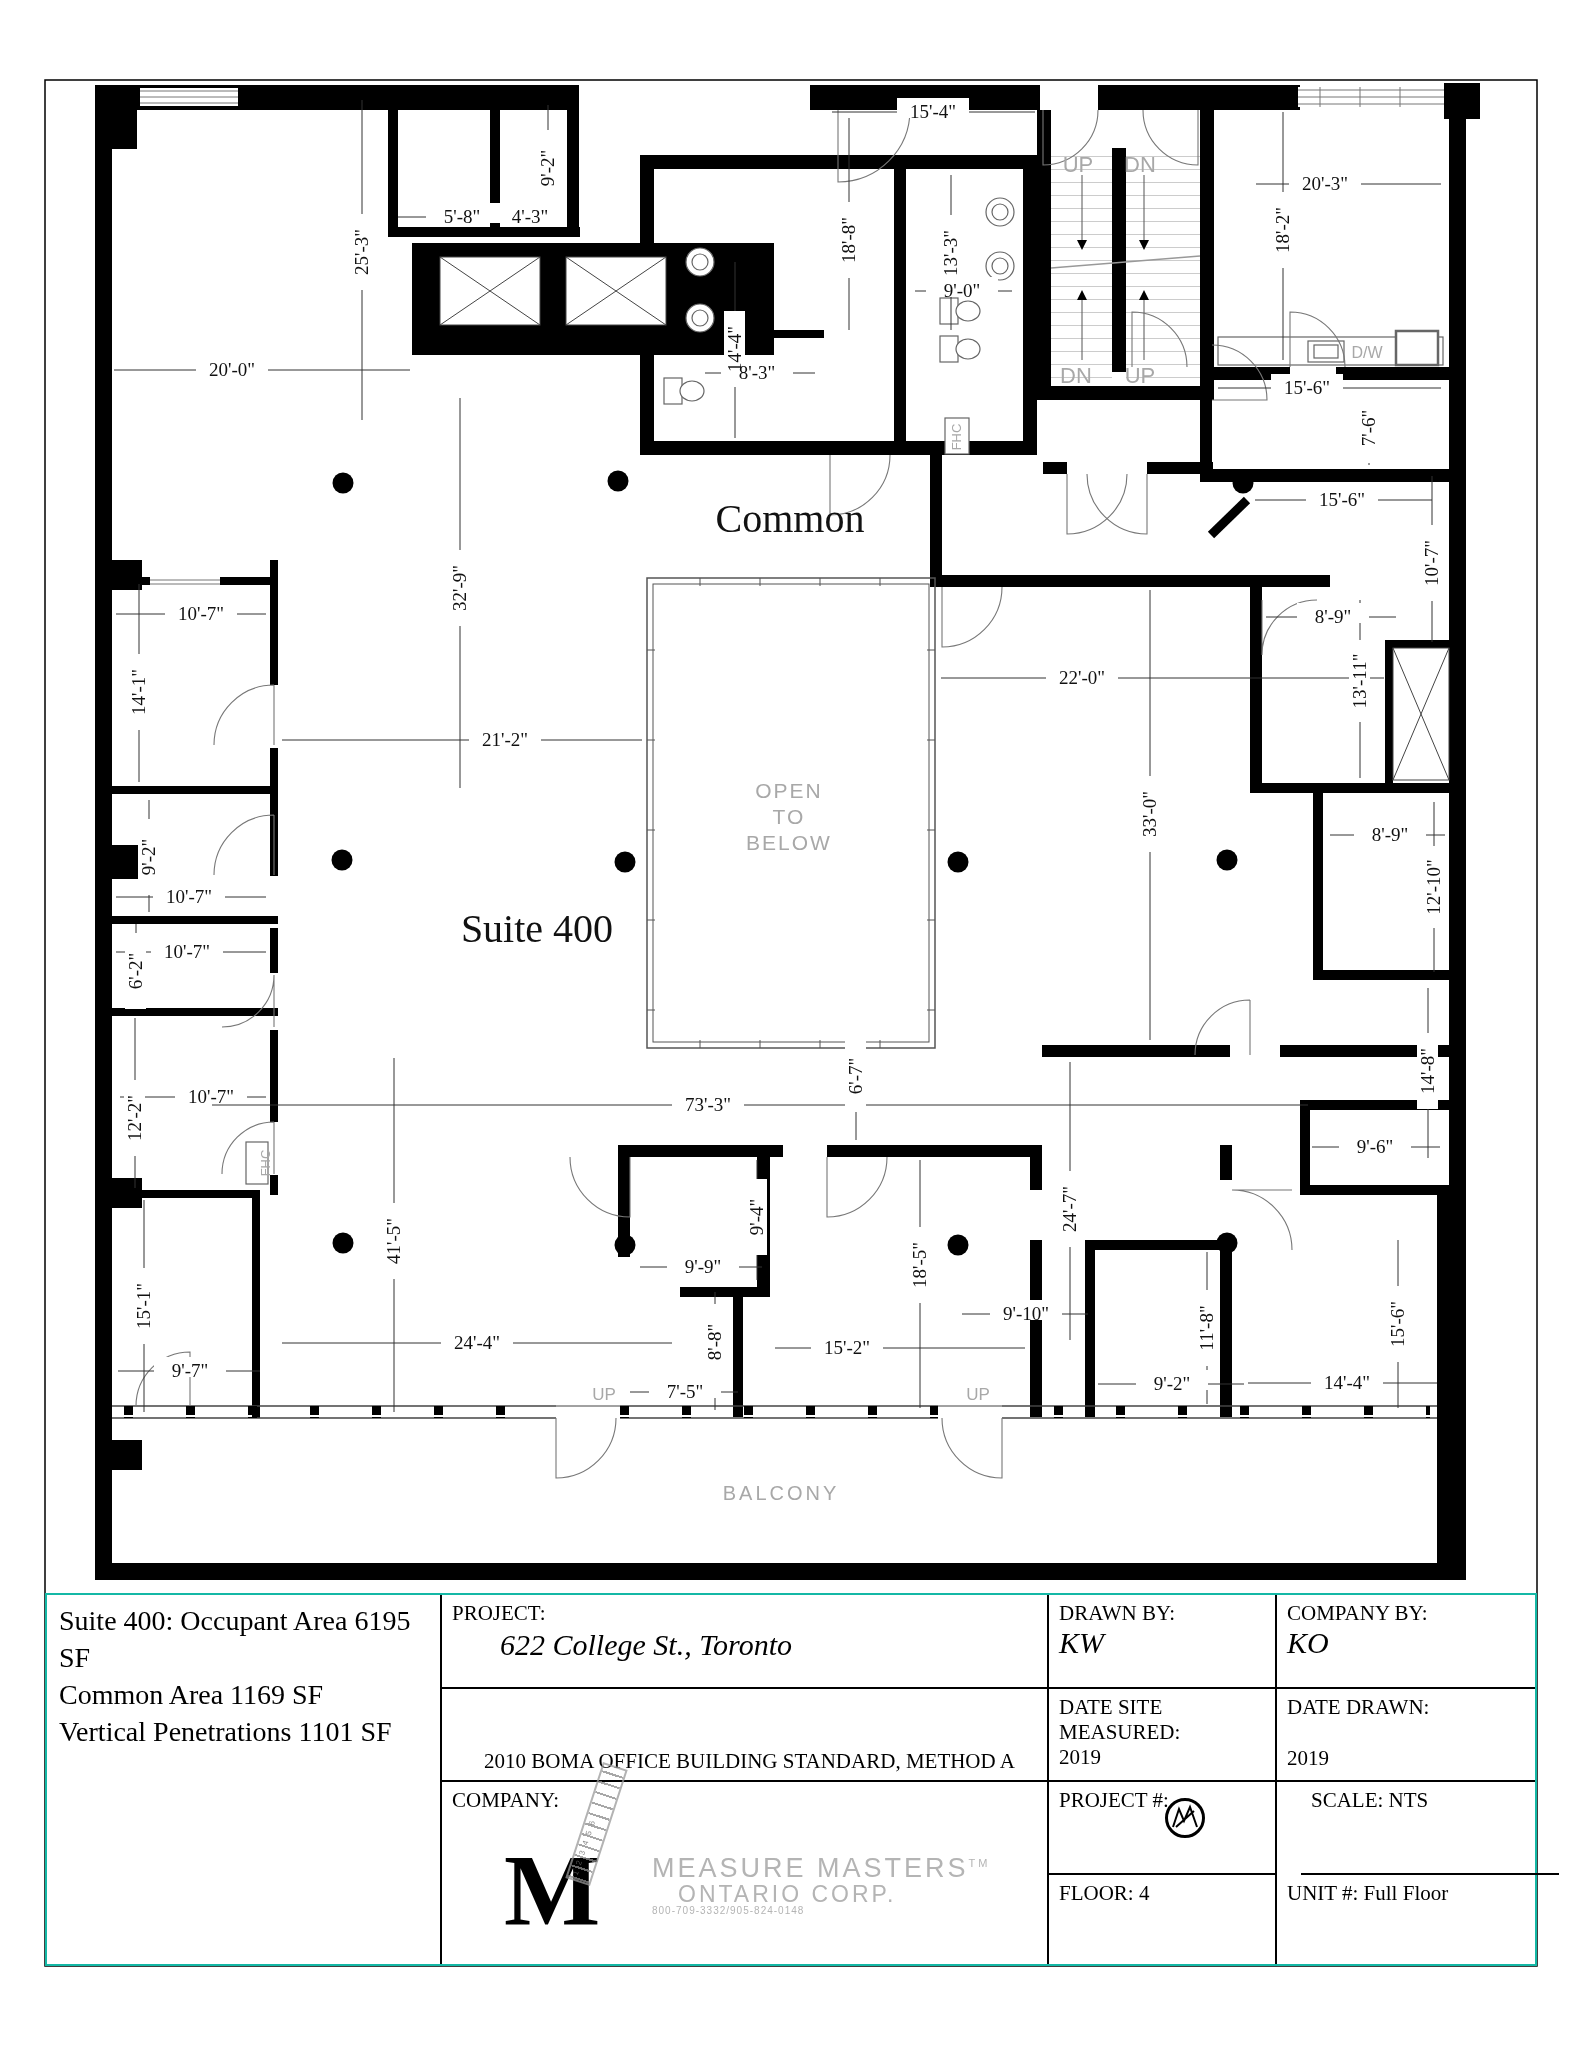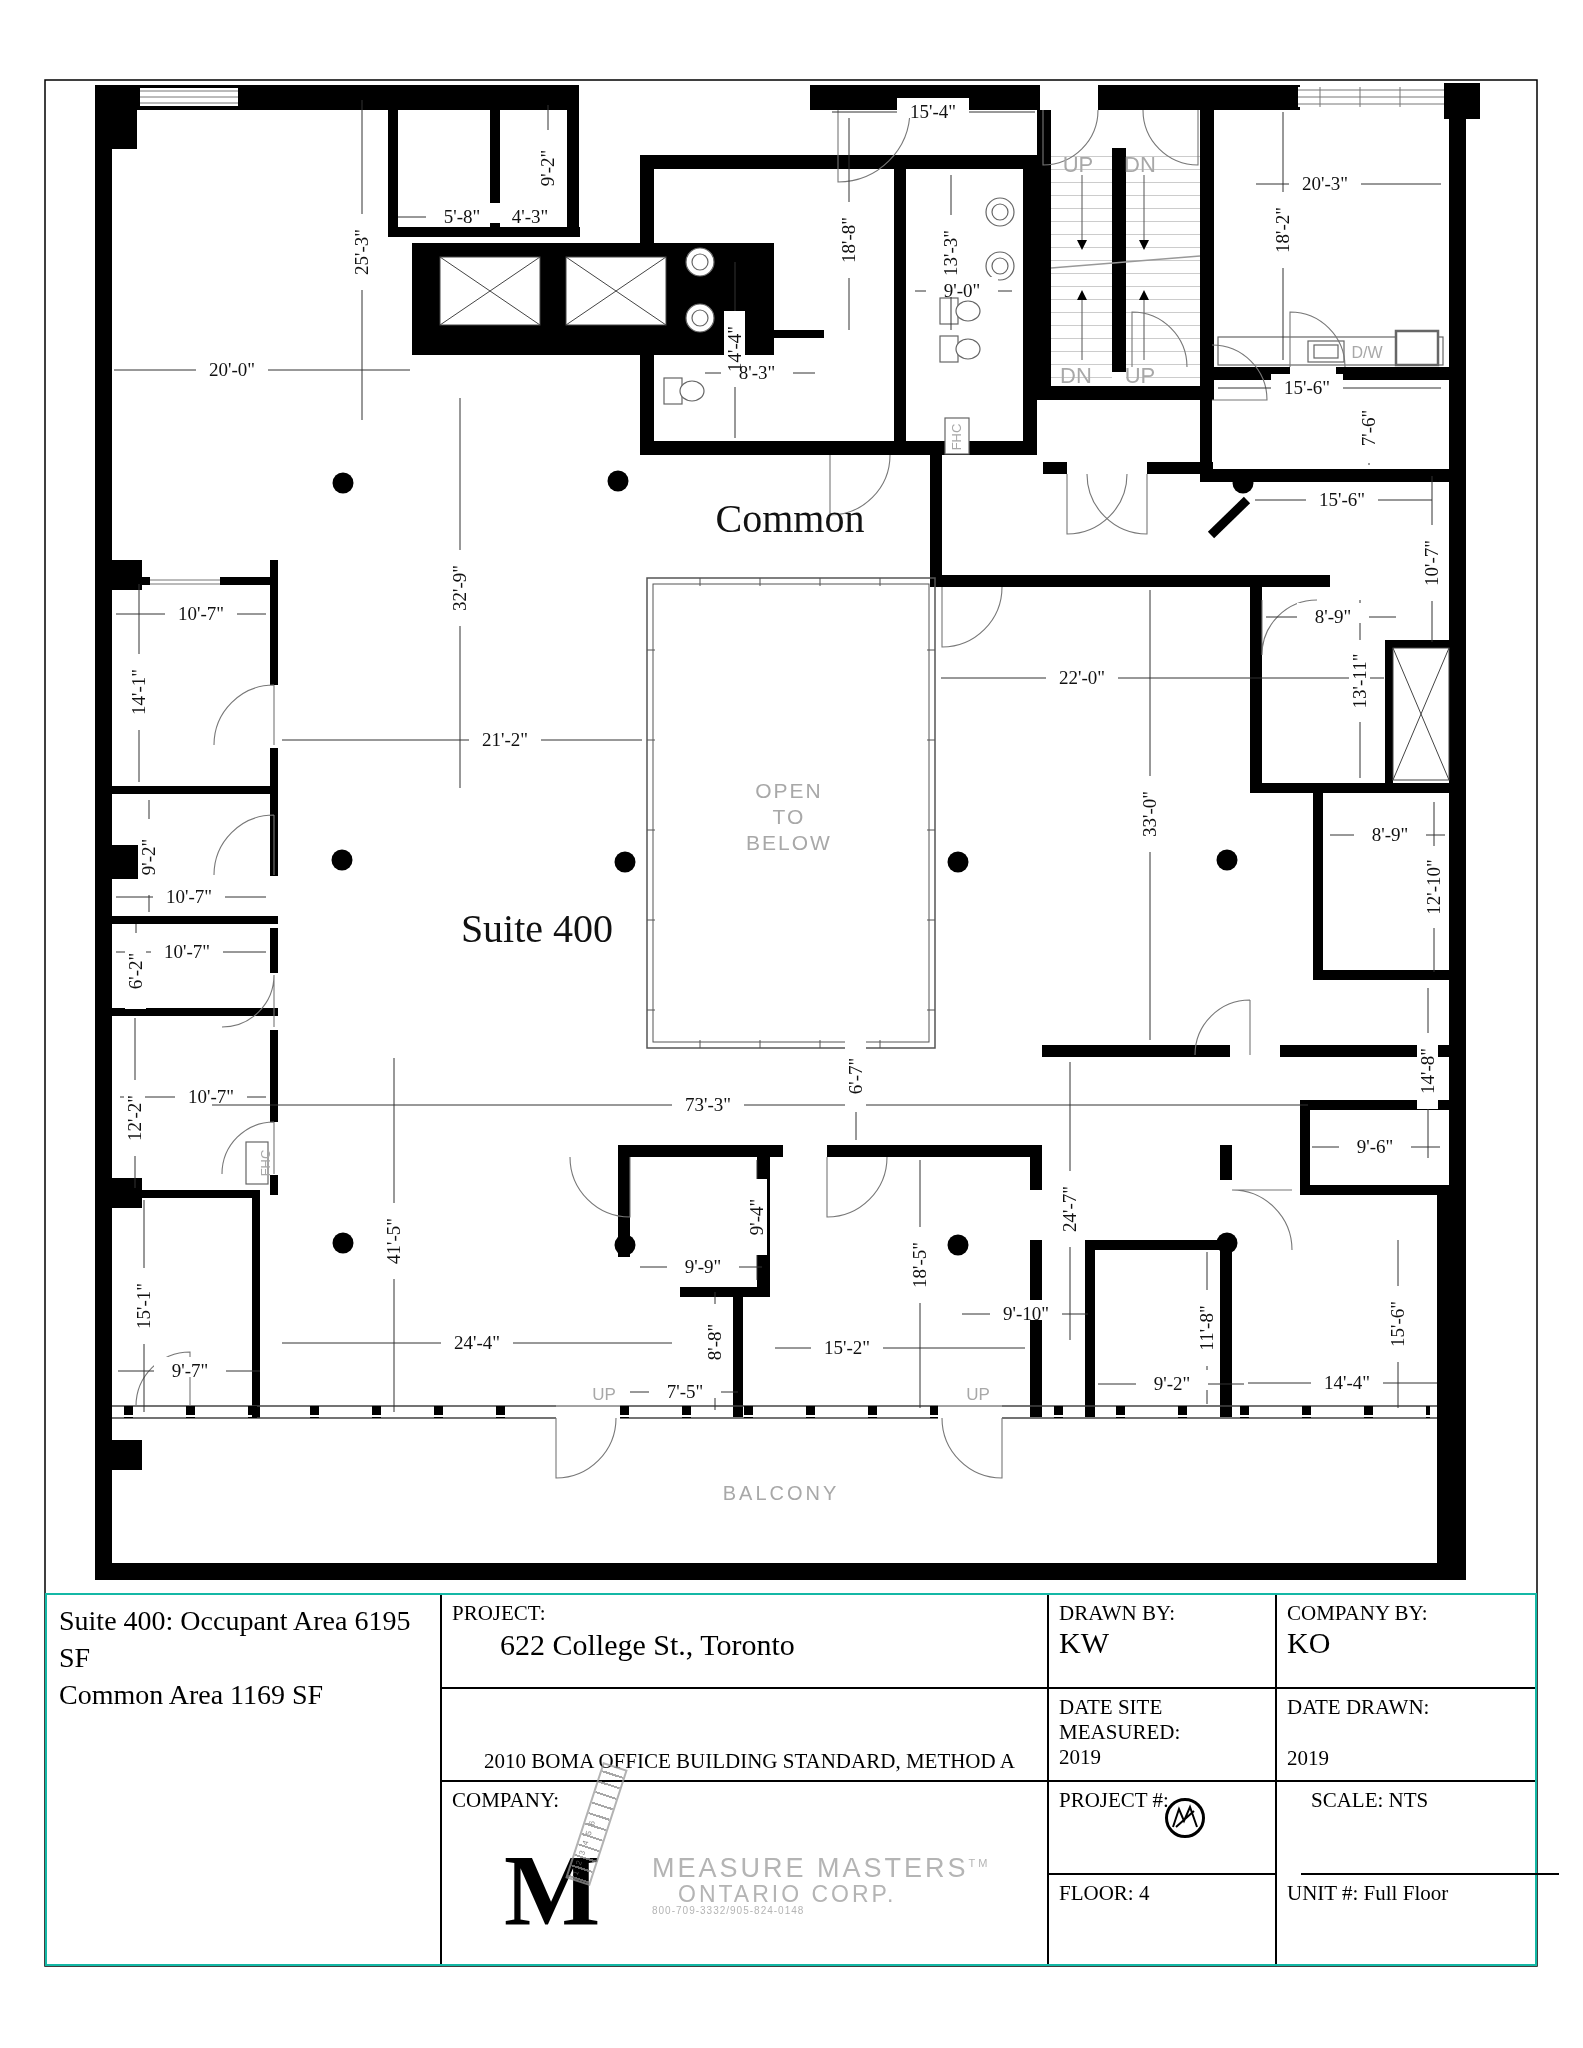--- a/index.html
+++ b/index.html
@@ -4,21 +4,21 @@
 <style>
   html,body{margin:0;padding:0;background:#fff;}
   #page{position:relative;width:1583px;height:2048px;background:#fff;overflow:hidden;
         font-family:"Liberation Serif",serif;}
   svg text{user-select:none;}
   .dim{font:19px "Liberation Serif",serif;fill:#111;text-anchor:middle;}
   .room{font:40px "Liberation Serif",serif;fill:#111;text-anchor:middle;}
   .gray{font-family:"Liberation Sans",sans-serif;fill:#a8a8a8;text-anchor:middle;}
   .tb{position:absolute;border:2px solid #14b8a6;box-sizing:border-box;background:#fff;}
   .tb .lbl{font-size:21px;color:#000;}
-  .tb .val{font-size:30px;}
+  .tb .val{font-size:30px;font-style:italic;}
   .cell{position:absolute;box-sizing:border-box;padding:6px 10px;}
   .rt{border-right:2px solid #000;}
   .bt{border-bottom:2px solid #000;}
   .leftcell{font-size:28px;line-height:1.32;padding:8px 12px;}
   .boma{display:flex;align-items:flex-end;justify-content:center;font-size:21px;text-align:center;padding-left:20px;}
   .logo-m{position:absolute;left:62px;top:58px;font:bold 102px "Liberation Serif",serif;color:#000;line-height:1;}
   .ruler{position:absolute;left:148px;top:78px;width:118px;height:22px;border:2px solid #9a9a9a;
          background:repeating-linear-gradient(90deg,#8a8a8a 0 2px,transparent 2px 11px);
          transform:rotate(-72deg);transform-origin:0 100%;opacity:.75;}
   .ruler span{position:absolute;left:4px;top:2px;font:8px "Liberation Sans",sans-serif;color:#666;letter-spacing:6px;}
@@ -380,20 +380,21 @@
 <text class="gray" x="789" y="850" font-size="21" letter-spacing="2">BELOW</text>
 </g>
 </svg>
 
 
 <div class="tb" style="left:45px;top:1593px;width:1492px;height:373px;">
 
   <div class="cell rt leftcell" style="left:0;top:0;width:395px;height:369px;">
     <div>Suite 400: Occupant Area 6195 SF</div>
     <div>Common Area 1169 SF</div>
+    <div>Vertical Penetrations 1101 SF</div>
   </div>
 
   <div class="cell rt bt" style="left:395px;top:0;width:607px;height:94px;">
     <div class="lbl">PROJECT:</div>
     <div class="val" style="margin:2px 0 0 48px;">622 College St., Toronto</div>
   </div>
 
   <div class="cell rt bt boma" style="left:395px;top:94px;width:607px;height:93px;">
     <div>2010 BOMA OFFICE BUILDING STANDARD, METHOD A</div>
   </div>

